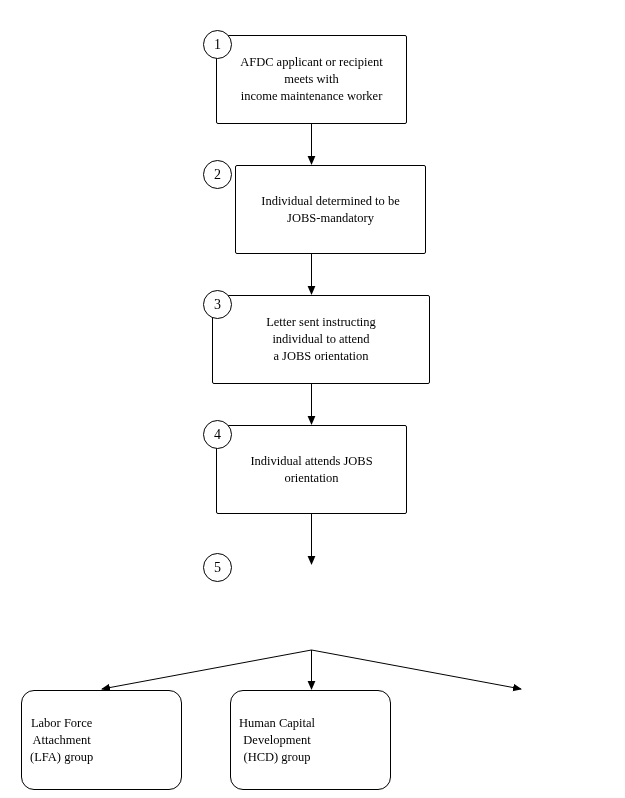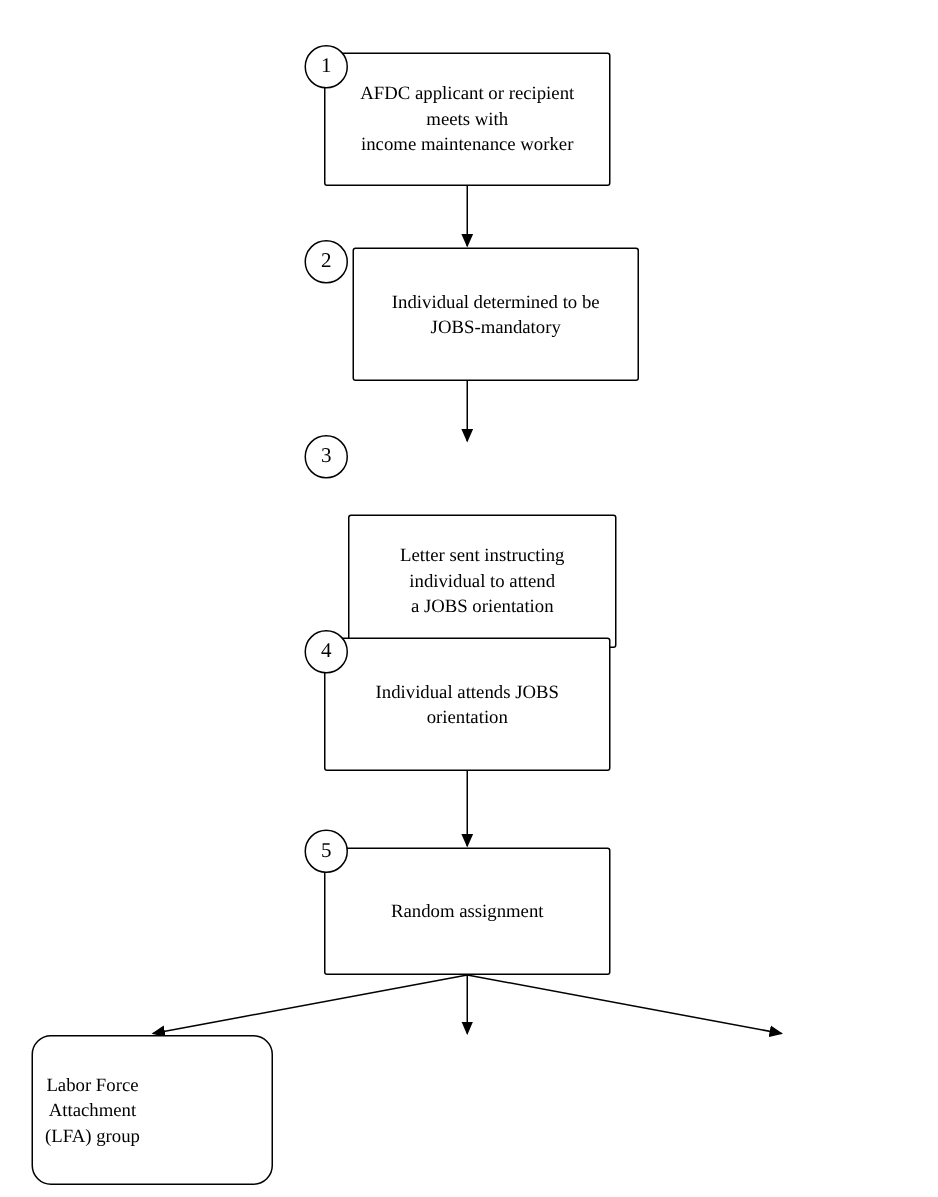--- a/index.html
+++ b/index.html
@@ -108,45 +108,47 @@
   </div>
 
   <div class="node-box" style="left:216px; top:165px; width:191px; height:89px;margin-left:19px;">
     <span class="node-text">Individual determined to be
 JOBS-mandatory</span>
   </div>
   <div class="step-badge" style="left:203px; top:160px;">
     <span>2</span>
   </div>
 
-  <div class="node-box" style="left:232px; top:295px; width:179px; height:89px;margin-top:48px;">
+  <div class="node-box" style="left:212px; top:295px; width:218px; height:89px;">
     <span class="node-text">Letter sent instructing
 individual to attend
 a JOBS orientation</span>
   </div>
   <div class="step-badge" style="left:203px; top:290px;">
     <span>3</span>
   </div>
 
   <div class="node-box" style="left:216px; top:425px; width:191px; height:89px;">
     <span class="node-text">Individual attends JOBS
 orientation</span>
   </div>
   <div class="step-badge" style="left:203px; top:420px;">
     <span>4</span>
   </div>
 
-  <div class="node-box" style="left:216px; top:565px; width:191px; height:85px;">
-    <span class="node-text">Random assignment</span>
-  </div>
   <div class="step-badge" style="left:203px; top:553px;">
     <span>5</span>
   </div>
 
   <div class="terminal-box" style="left:21px; top:690px; width:161px; height:100px;">
     <span class="node-text">Labor Force
 Attachment
 (LFA) group</span>
   </div>
 
+  <div class="terminal-box" style="left:230px; top:690px; width:161px; height:100px;">
+    <span class="node-text">Human Capital
+Development
+(HCD) group</span>
+  </div>
 
 
 </div>
 
 </body></html>

